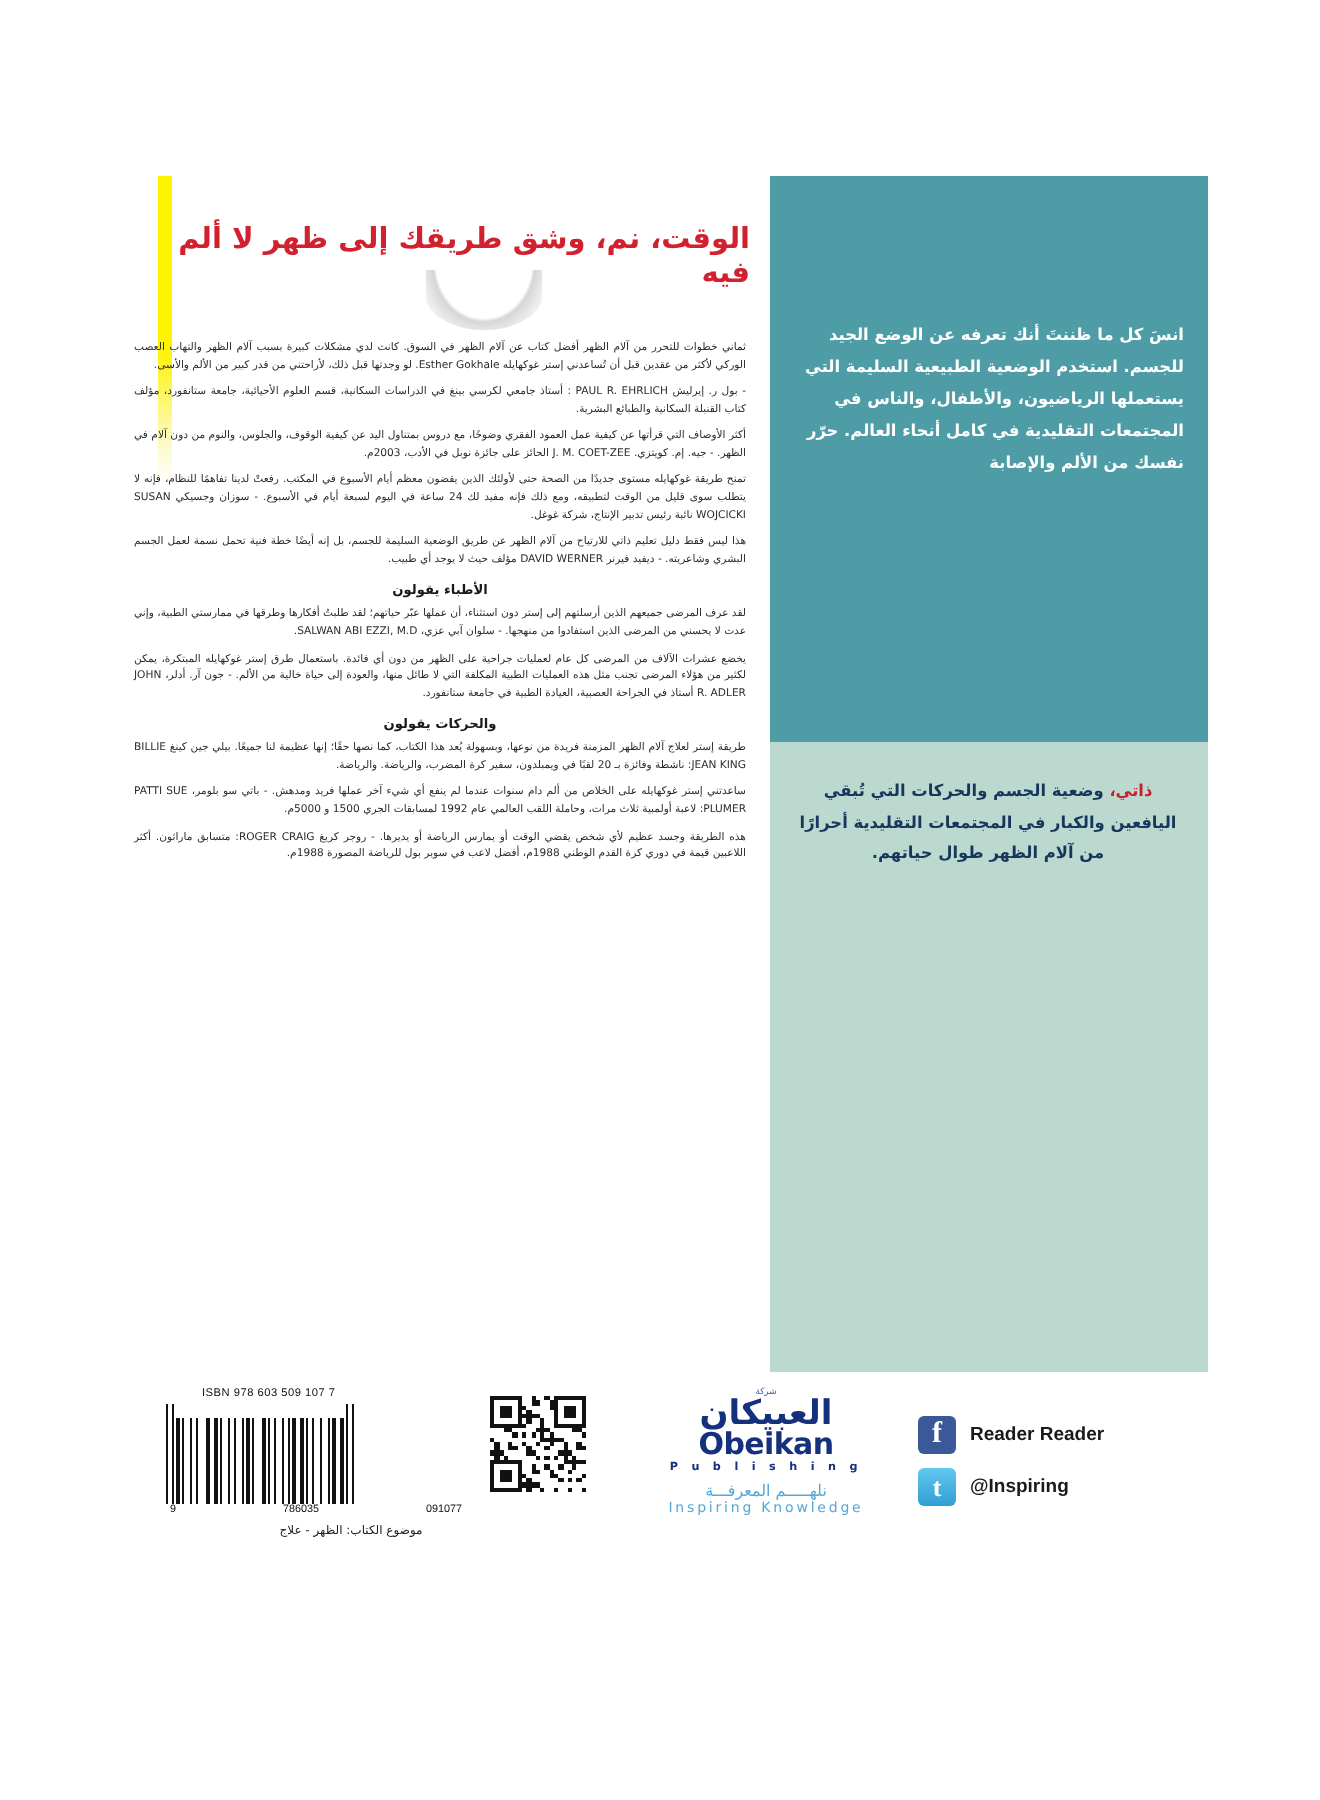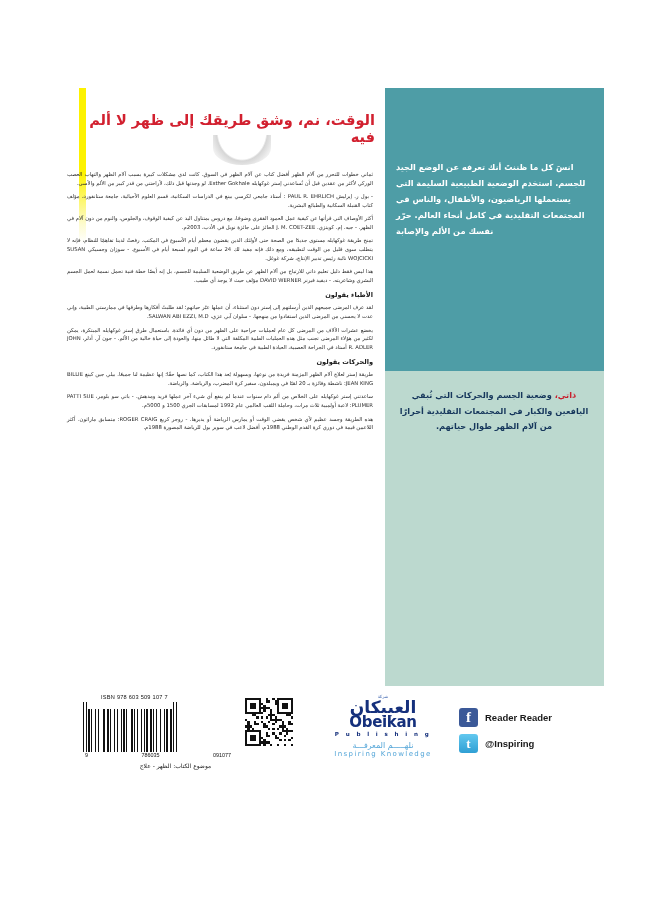--- a/index.html
+++ b/index.html
@@ -85,21 +85,21 @@
     font-size: 5.3px;
     line-height: 1.62;
     margin-bottom: 5px;
     text-align: justify;
   }
 
   .section-head {
     color: #1a1a1a;
     font-size: 6.6px;
     font-weight: bold;
-    text-align: right;
+    text-align: center;
     margin: 7px 0 4px 0;
   }
 
   
   #right-panel {
     position: absolute;
     left: 330px;
     top: 0;
     width: 219px;
     height: 718px;
@@ -132,21 +132,21 @@
 
   #blurb-top {
     position: absolute;
     right: 12px;
     top: 72px;
     width: 196px;
     color: #ffffff;
     font-size: 8.2px;
     font-weight: bold;
     line-height: 1.95;
-    text-align: left;
+    text-align: right;
     direction: rtl;
   }
 
   #bullets {
     position: absolute;
     right: 10px;
     top: 300px;
     width: 200px;
     color: #16375c;
     font-size: 8.2px;

